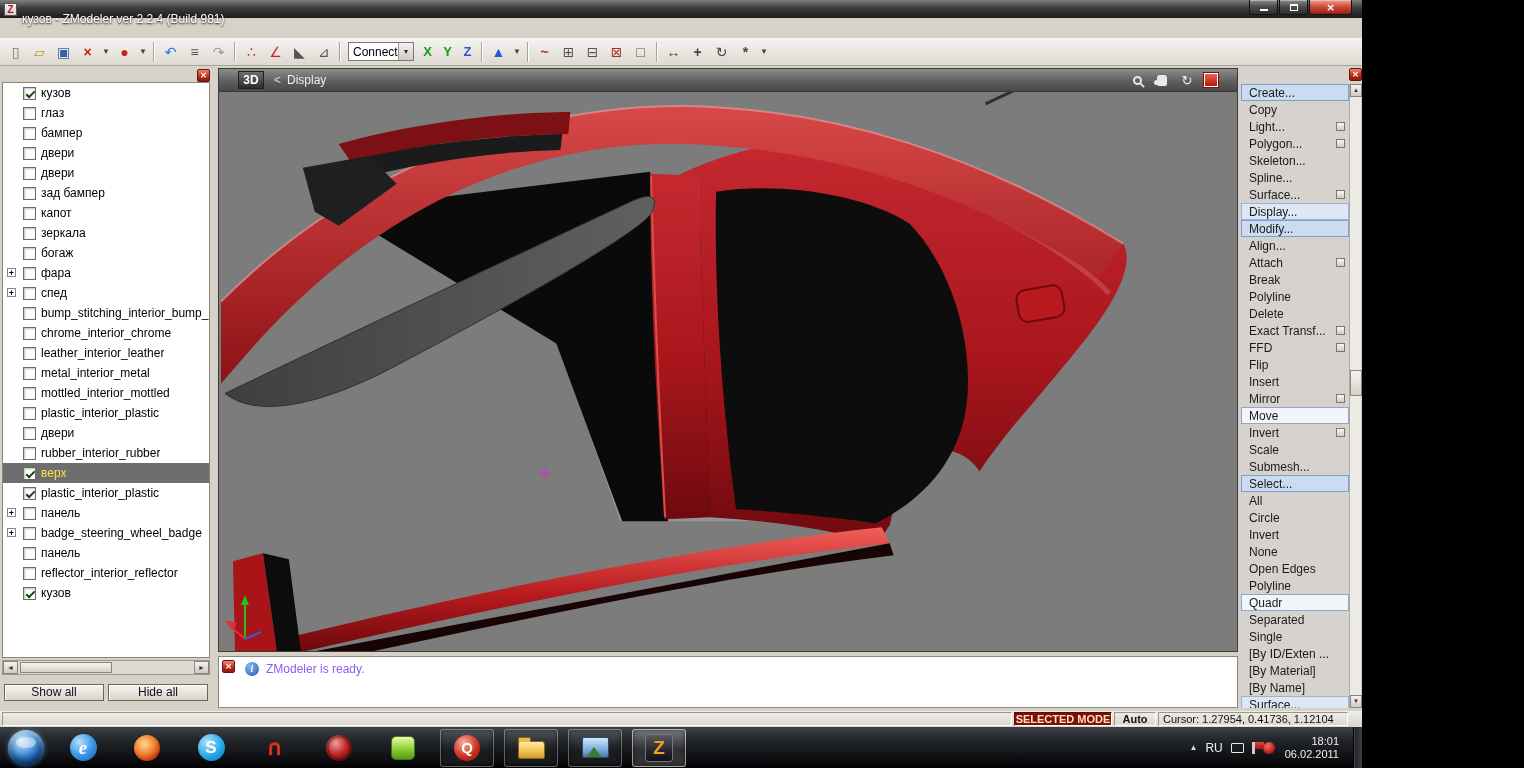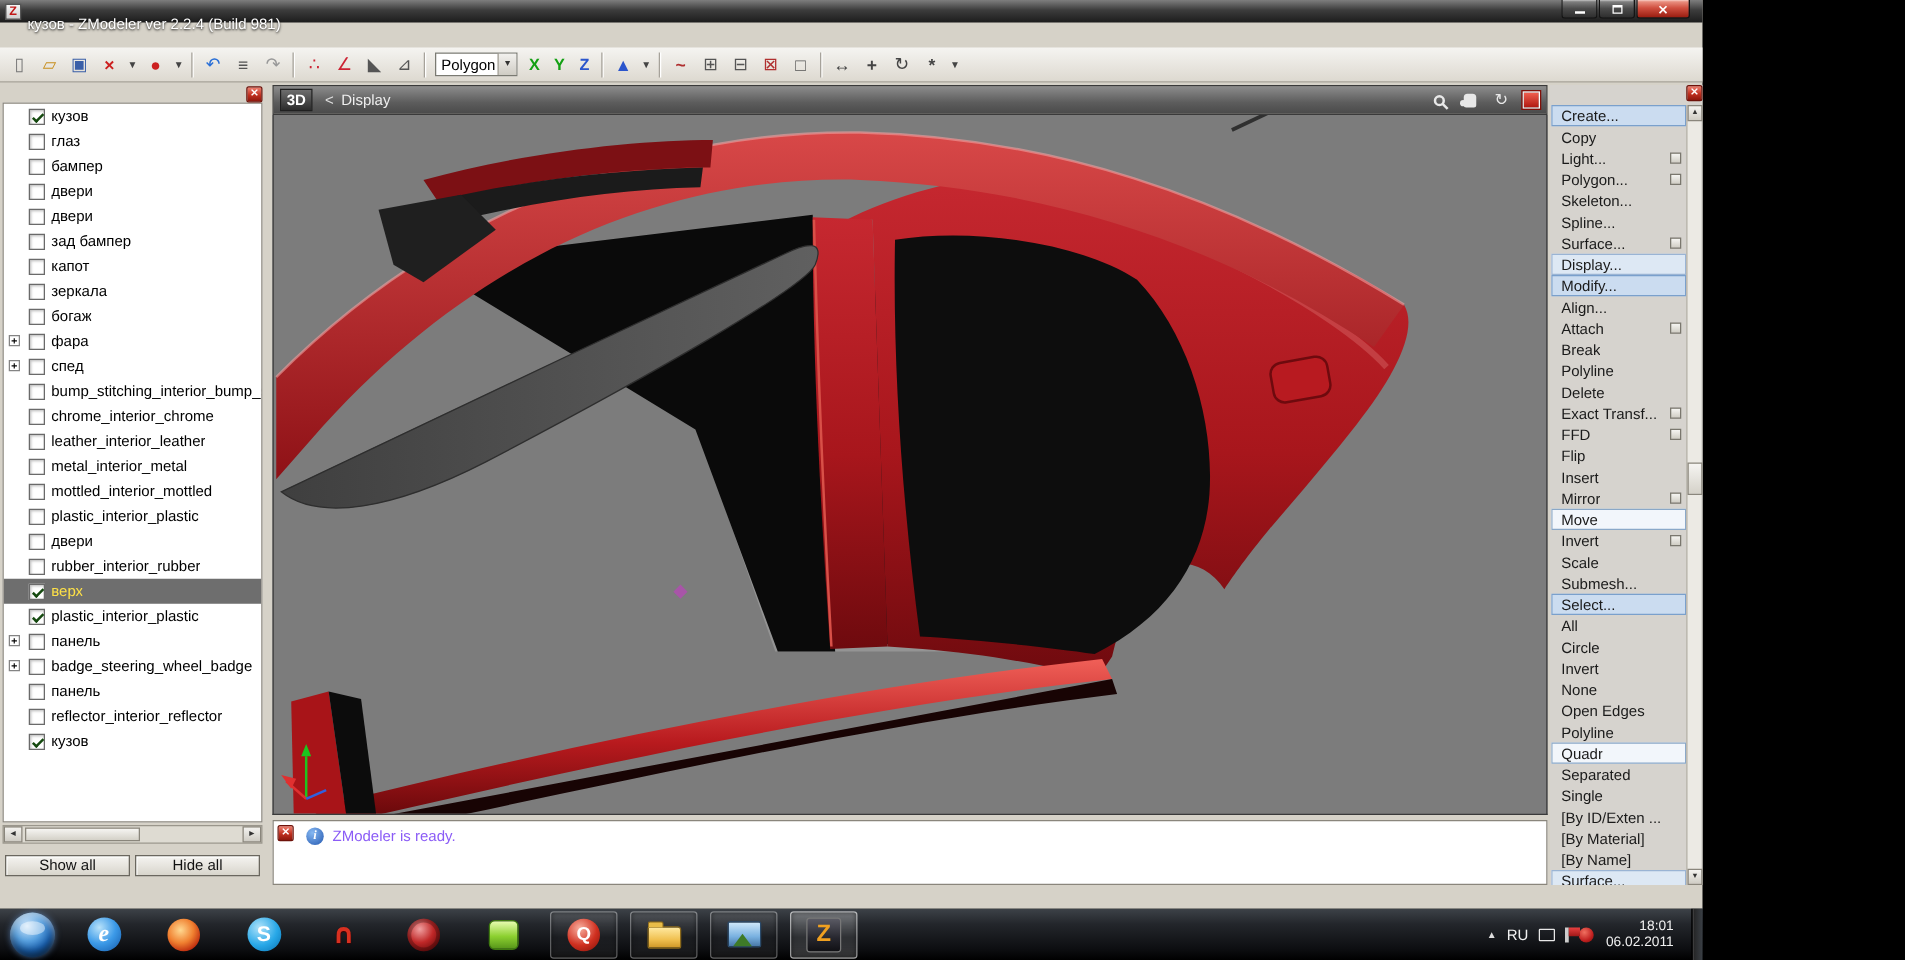--- a/index.html
+++ b/index.html
@@ -63,21 +63,21 @@
   .hs-track{flex:1;position:relative;}
   .hs-thumb{position:absolute;left:2px;top:1px;width:92px;height:11px;background:linear-gradient(#f6f5f2,#d4d1c8);border:1px solid #8a867c;}
   #scene-buttons{position:absolute;left:0;top:616px;width:208px;display:flex;justify-content:space-between;padding:0 2px;}
   .classic-btn{width:100px;height:17px;background:linear-gradient(#f5f4f1,#d8d5cc);border:1px solid #6a675f;
     box-shadow:inset 1px 1px 0 #fff;text-align:center;font-size:12px;line-height:15px;color:#111;}
 
   
   #viewport{position:absolute;left:218px;top:68px;width:1020px;height:584px;}
   #vp-header{position:absolute;left:0;top:0;width:100%;height:24px;
     background:linear-gradient(#8c8c8c,#5c5c5c 60%,#4a4a4a);border:1px solid #3a3a3a;
-    display:flex;align-items:center;padding:0 5px;}
+    display:flex;align-items:center;padding:0 19px;}
   #vp-tab{min-width:26px;height:18px;background:linear-gradient(#6e6e6e,#2c2c2c);border:1px solid #202020;
     color:#fff;font-weight:bold;text-align:center;line-height:16px;padding:0 4px;}
   #vp-back{color:#ddd;margin:0 6px 0 10px;}
   #vp-crumb{color:#eee;}
   #vp-tools{margin-left:auto;display:flex;align-items:center;gap:9px;}
   .vp-tool{display:flex;align-items:center;justify-content:center;width:16px;height:16px;color:#e8e8e8;font-size:13px;}
   .icon-zoom{width:9px;height:9px;border:2px solid #e8e8e8;border-radius:50%;position:relative;}
   .icon-zoom::after{content:"";position:absolute;width:6px;height:2px;background:#e8e8e8;transform:rotate(45deg);right:-5px;bottom:-3px;}
   .icon-hand{width:10px;height:11px;background:#e8e8e8;border-radius:3px 3px 2px 2px;position:relative;}
   .icon-hand::before{content:"";position:absolute;left:-3px;bottom:1px;width:5px;height:5px;background:#e8e8e8;border-radius:50%;}
@@ -199,21 +199,21 @@
         <div class="tb-btn" style="color: rgb(42, 111, 214);">↶</div>
         <div class="tb-btn" style="color: rgb(85, 85, 85);">≡</div>
         <div class="tb-btn" style="color: rgb(153, 153, 153);">↷</div>
         <div class="tb-sep"></div>
         <div class="tb-btn" style="color: rgb(204, 34, 51);">∴</div>
         <div class="tb-btn" style="color: rgb(204, 34, 51);">∠</div>
         <div class="tb-btn" style="color: rgb(85, 85, 85);">◣</div>
         <div class="tb-btn" style="color: rgb(85, 85, 85);">⊿</div>
         <div class="tb-sep"></div>
         <div class="tb-combo">
-          <span class="tb-combo-val">Polygon</span>
+          <span class="tb-combo-val">Connect</span>
           <span class="tb-combo-arrow">▼</span>
         </div>
         <div class="tb-btn tb-axis" style="color: rgb(19, 160, 19);">X</div>
         <div class="tb-btn tb-axis" style="color: rgb(19, 160, 19);">Y</div>
         <div class="tb-btn tb-axis" style="color: rgb(43, 85, 204);">Z</div>
         <div class="tb-sep"></div>
         <div class="tb-btn" style="color: rgb(43, 85, 204);">▲</div>
         <div class="tb-btn narrow" style="color: rgb(68, 68, 68);">▼</div>
         <div class="tb-sep"></div>
         <div class="tb-btn" style="color: rgb(176, 48, 48); font-weight: bold;">~</div>
@@ -555,20 +555,26 @@
             <span class="cmd-label">Surface...</span>
           </div>
         </div>
       <div id="cmd-scroll">
         <div id="vs-up" class="vs-btn">▲</div>
         <div id="vs-thumb"></div>
         <div id="vs-down" class="vs-btn">▼</div>
       </div>
     </div>
 
+    <div id="statusbar">
+      <div id="sb-main" class="sb-seg"></div>
+      <div id="sb-mode" class="sb-seg">SELECTED MODE</div>
+      <div id="sb-auto" class="sb-seg">Auto</div>
+      <div id="sb-cursor" class="sb-seg">Cursor: 1.27954, 0.41736, 1.12104</div>
+    </div>
   </div>
 
   <div id="taskbar">
     <div id="start-orb"></div>
     <div id="taskbar-apps">
         <div class="task-btn">
           <span class="app-ic ic-ie">e</span>
         </div>
         <div class="task-btn">
           <span class="app-ic ic-flame"></span>

